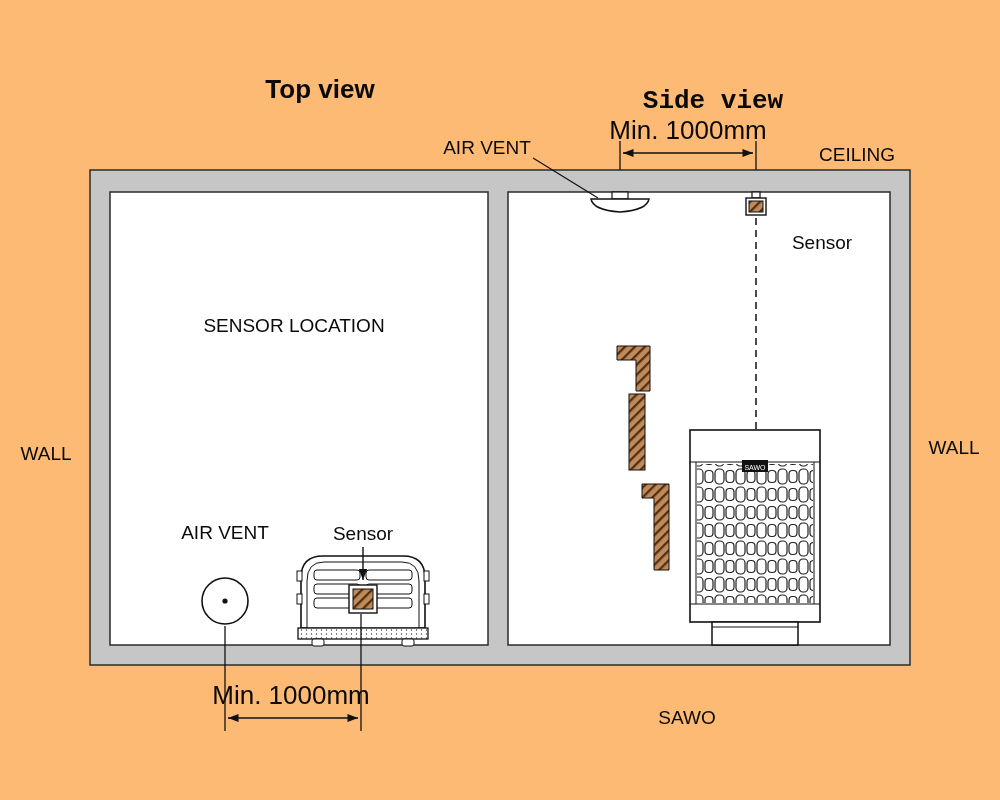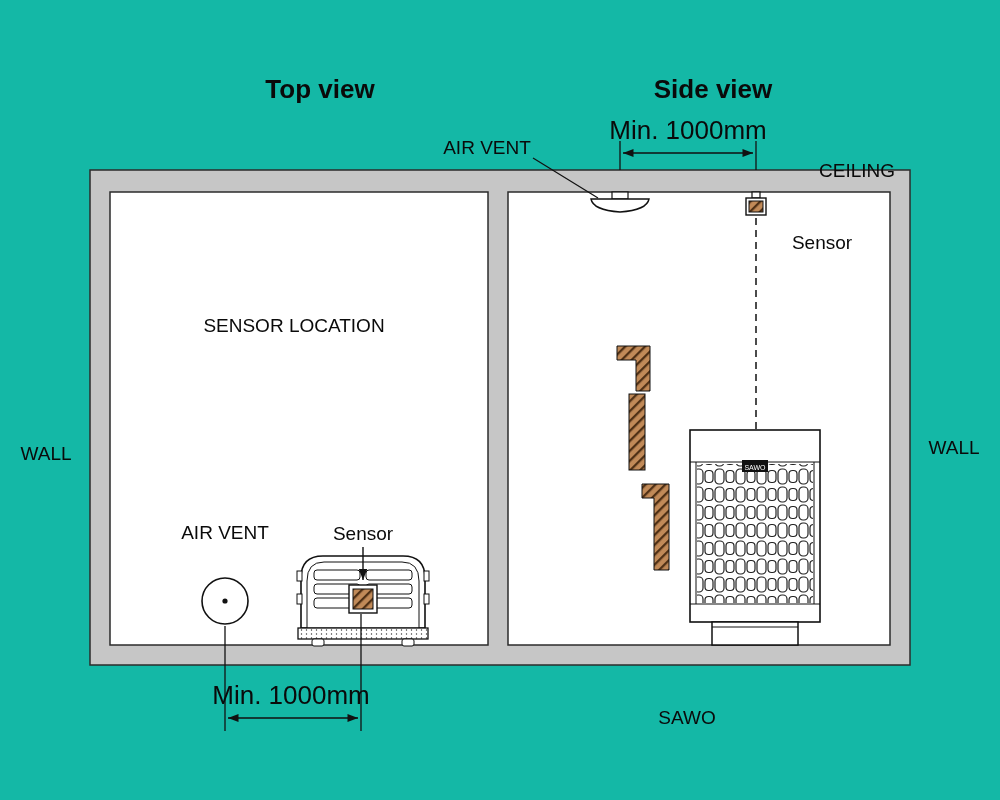--- a/index.html
+++ b/index.html
@@ -1,17 +1,17 @@
 <!DOCTYPE html>
 <html><head>
 <meta charset="utf-8">
 <style>
   html,body{margin:0;padding:0;background:#fff;}
   .canvas{
-    position:relative;width:1000px;height:800px;background:#14b8a6;
+    position:relative;width:1000px;height:800px;background:#fdba74;
     font-family:"Liberation Sans",sans-serif;color:#0a0a0a;overflow:hidden;
   }
   .label{position:absolute;white-space:nowrap;transform:translateX(-50%);}
   .t19{font-size:19px;}
   .t25{font-size:26px;}
   .title{font-size:26px;font-weight:bold;}
   svg.draw{position:absolute;left:0;top:0;width:1000px;height:800px;}
 </style>
 </head>
 <body>
@@ -116,25 +116,25 @@
       <line x1="814" y1="462" x2="814" y2="604" stroke="#111" stroke-width="1"></line>
       <rect x="697" y="464" width="116" height="139" fill="url(#stones)" stroke="none"></rect>
       <rect x="742" y="460" width="26" height="12" fill="#111"></rect>
       <text x="755" y="469.5" font-size="7" fill="#fff" text-anchor="middle" font-family="Liberation Sans, sans-serif">SAWO</text>
       <rect x="712" y="622" width="86" height="23" fill="#fff" stroke="#111" stroke-width="1.5"></rect>
       <line x1="712" y1="627" x2="798" y2="627" stroke="#111" stroke-width="1"></line>
     </g>
   </svg>
 
   <div class="label title" style="left:320px;top:74px;">Top view</div>
-  <div class="label title" style="left:713px;top:74px;">Side view</div>
+  <div class="label title" style="left:713px;top:86px;font-family:Liberation Mono, monospace;">Side view</div>
 
   <div class="label t19" style="left:487px;top:137px;">AIR VENT</div>
   <div class="label t25" style="left:688px;top:115px;">Min. 1000mm</div>
-  <div class="label t19" style="left:857px;top:160px;">CEILING</div>
+  <div class="label t19" style="left:857px;top:144px;">CEILING</div>
   <div class="label t19" style="left:822px;top:232px;">Sensor</div>
 
   <div class="label t19" style="left:46px;top:443px;">WALL</div>
   <div class="label t19" style="left:954px;top:437px;">WALL</div>
 
   <div class="label t19" style="left:294px;top:315px;">SENSOR LOCATION</div>
   <div class="label t19" style="left:225px;top:522px;">AIR VENT</div>
   <div class="label t19" style="left:363px;top:523px;">Sensor</div>
   <div class="label t25" style="left:291px;top:680px;">Min. 1000mm</div>
 

